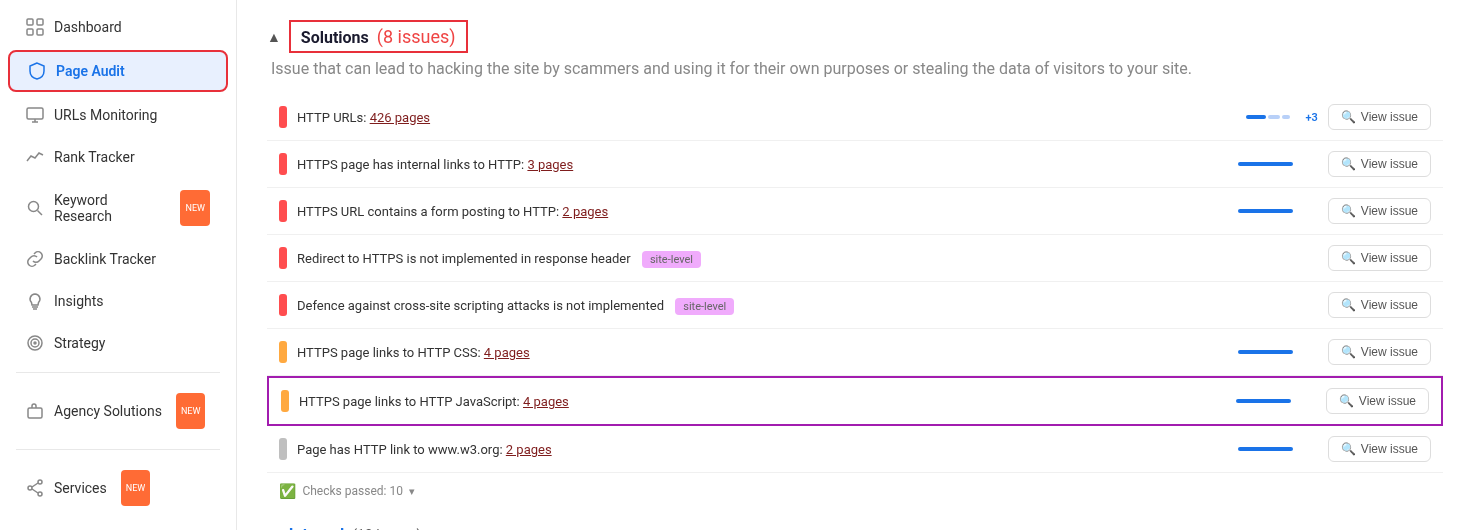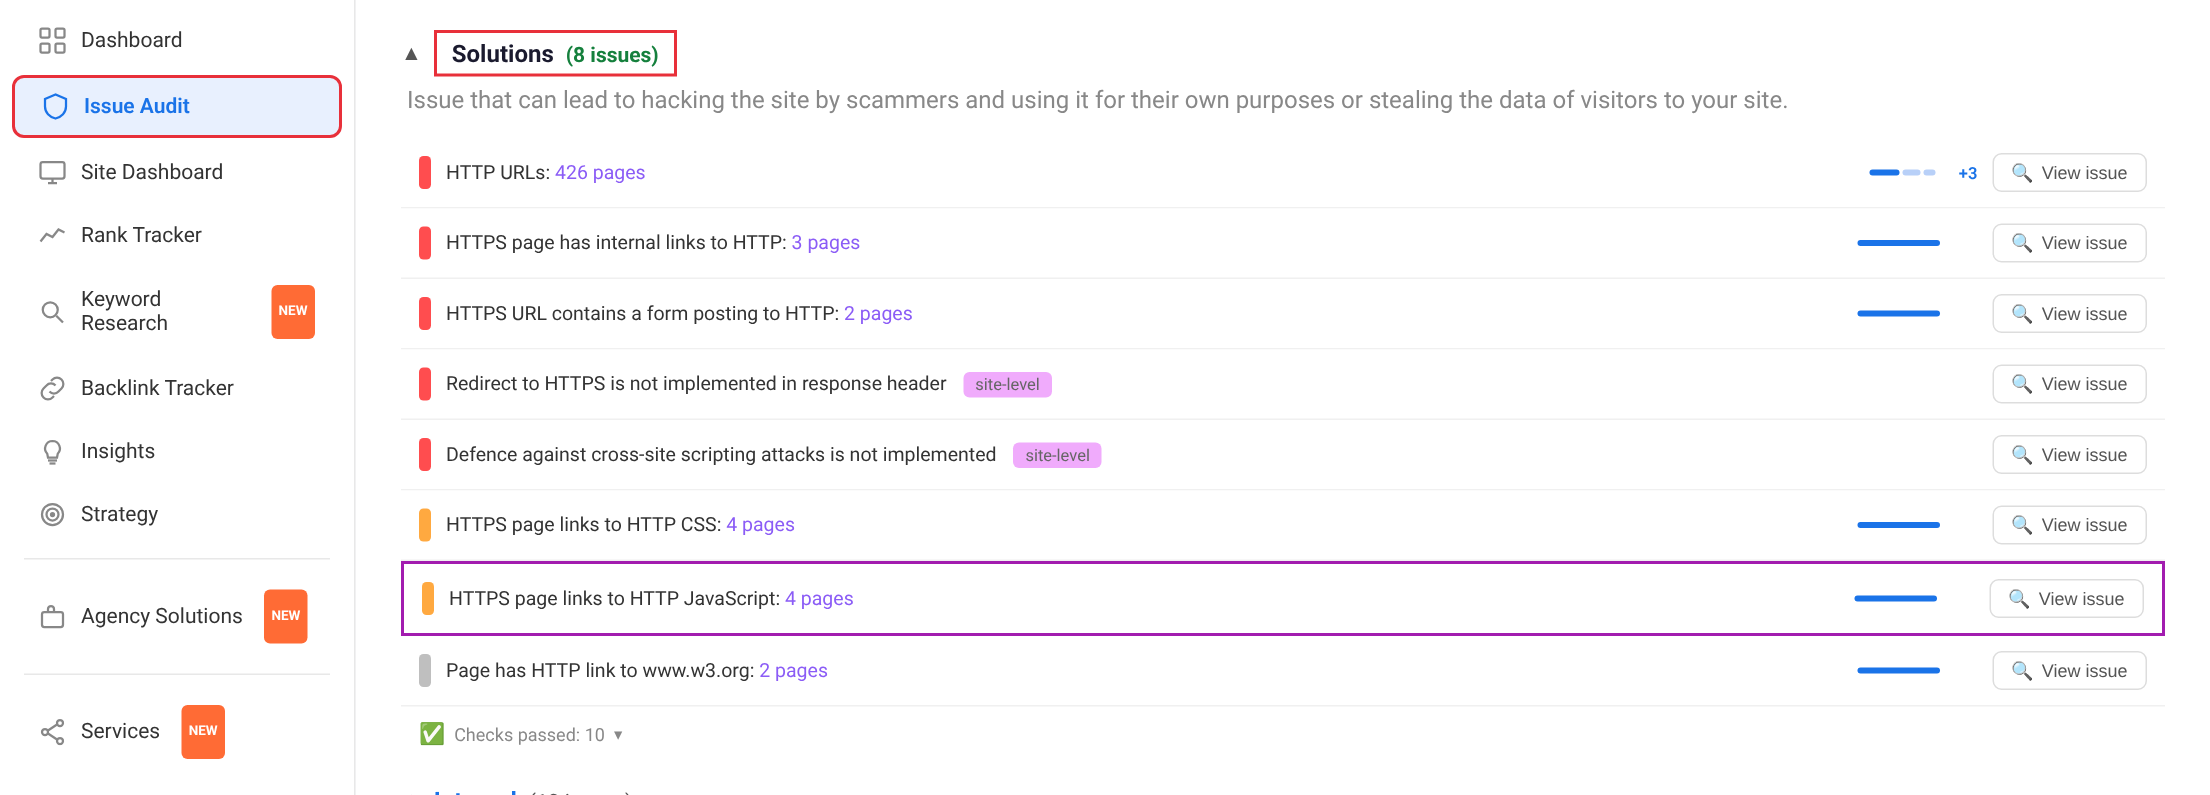--- a/index.html
+++ b/index.html
@@ -36,21 +36,21 @@
       border: 2px solid #e8303a;
     }
     .sidebar-item .icon { width: 18px; height: 18px; display: flex; align-items: center; justify-content: center; flex-shrink: 0; }
     .sidebar-divider { height: 1px; background: #e8e8e8; margin: 8px 16px; }
     .badge-new {
       font-size: 9px;
       background: #ff6b35;
       color: #fff;
       padding: 13px 5px;
       border-radius: 4px;
-      font-weight: 700;
+      font-weight: 400;
       margin-left: 4px;
       text-transform: uppercase;
       text-align: right;
     }
     .sidebar-item .chevron { margin-left: auto; font-size: 12px; color: #999; }
 
     
     .main {
       flex: 1;
       background: #fff;
@@ -101,21 +101,22 @@
     }
     .dot-red { background: #ff4d4f; }
     .dot-orange { background: #ffa940; }
     .dot-gray { background: #bfbfbf; }
     .issue-text {
       flex: 1;
       font-size: 13px;
       color: #333;
     }
     .issue-text .pages {
-      color: #8b5cf6;
+      color: #7f1d1d;
+      text-decoration: underline;
     }
     .issue-tag {
       font-size: 11px;
       background: #f0abfc;
       color: #666;
       padding: 2px 8px;
       border-radius: 4px;
       margin-left: 8px;
     }
     .issue-row.highlighted {
@@ -208,31 +209,31 @@
     </span>
     <span>Dashboard</span>
   </div>
 
   <div class="sidebar-item active">
     <span class="icon">
       <svg class="icon-svg" viewBox="0 0 18 18" fill="none" stroke="#1a73e8" stroke-width="1.5">
         <path d="M9 1L2 4v5c0 4 3 7 7 8 4-1 7-4 7-8V4L9 1z"></path>
       </svg>
     </span>
-    <span>Issue Audit</span>
+    <span>Page Audit</span>
   </div>
 
   <div class="sidebar-item">
     <span class="icon">
       <svg class="icon-svg" viewBox="0 0 18 18" fill="none" stroke="#888" stroke-width="1.5">
         <rect x="1" y="2" width="16" height="11" rx="1.5"></rect>
         <path d="M6 16h6M9 13v3"></path>
       </svg>
     </span>
-    <span>Site Dashboard</span>
+    <span>URLs Monitoring</span>
   </div>
 
   <div class="sidebar-item">
     <span class="icon">
       <svg class="icon-svg" viewBox="0 0 18 18" fill="none" stroke="#888" stroke-width="1.5">
         <polyline points="1,13 5,8 9,10 13,5 17,7"></polyline>
       </svg>
     </span>
     <span>Rank Tracker</span>
   </div>
@@ -310,21 +311,21 @@
     <span class="badge-new">NEW</span>
   </div>
 </nav>
 
 <main class="main">
 
   <div class="section-header">
     <span class="section-toggle">▲</span>
     <span class="section-title">
       <span>Solutions</span>
-      <span style="font-weight:700; font-size:14px; color:#15803d; margin-left:4px;">(<span>8 issues</span>)</span>
+      <span style="font-weight:400; font-size:18px; color:#ef4444; margin-left:4px;">(<span>8 issues</span>)</span>
     </span>
   </div>
   <p class="section-desc">Issue that can lead to hacking the site by scammers and using it for their own purposes or stealing the data of visitors to your site.</p>
 
   <div class="issue-row">
     <span class="issue-dot dot-red"></span>
     <span class="issue-text">
       HTTP URLs: <span class="pages">426 pages</span>
     </span>
     <div class="bar-multi">

